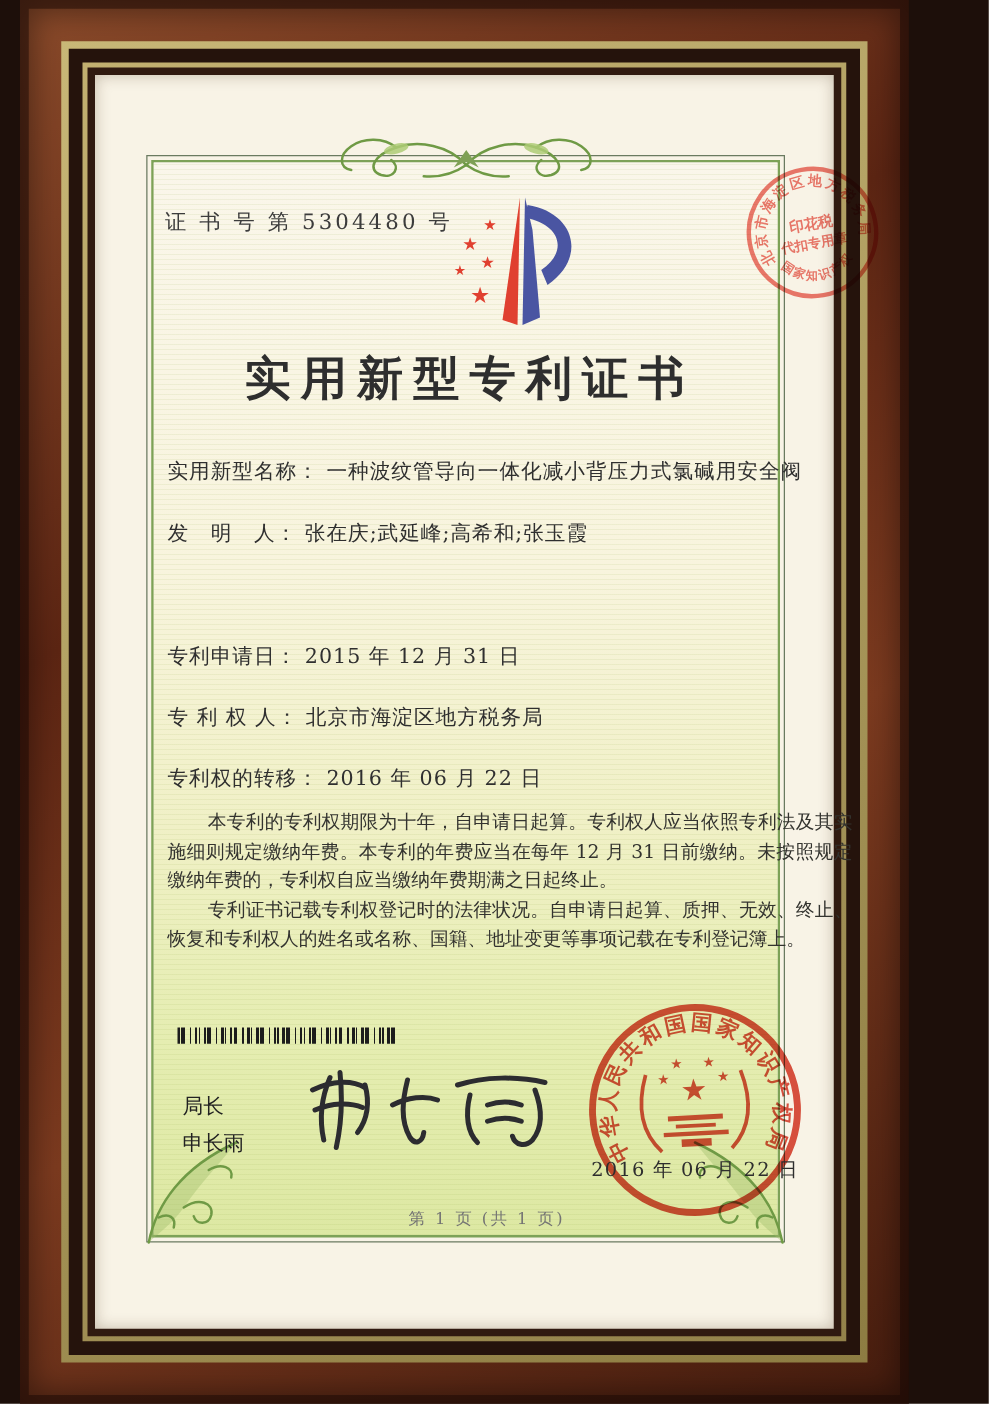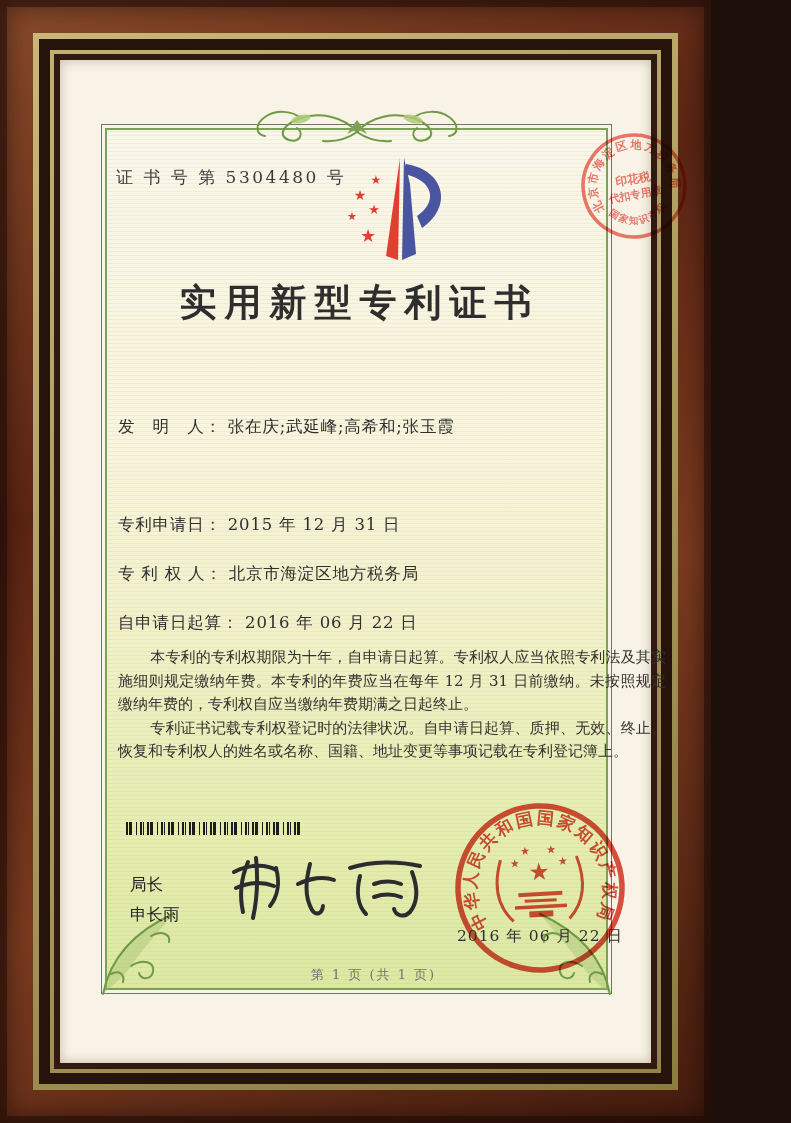--- a/index.html
+++ b/index.html
@@ -1,17 +1,17 @@
 <!DOCTYPE html>
 <html><head>
 <meta charset="utf-8">
 <style>
   html,body{margin:0;padding:0;}
   body{width:791px;height:1123px;overflow:hidden;background:#1d0f0a;}
-  .stage{position:relative;width:711px;height:1123px;font-family:"DejaVu Serif","Liberation Serif",serif;}
+  .stage{position:relative;width:711px;height:1123px;font-family:"DejaVu Serif","Liberation Serif",serif;margin-left:16px;}
 
   
   .frame-base{position:absolute;inset:0;background:linear-gradient(150deg,#8a4a2a 0%,#5c2513 35%,#7b3a1f 62%,#451c0e 100%);}
   .frame-base::before{content:"";position:absolute;inset:0;
     box-shadow:inset 0 0 0 7px rgba(25,8,4,.5), inset 0 0 22px 10px rgba(0,0,0,.38);}
   .stripe-gold-outer{position:absolute;inset:33px;background:linear-gradient(150deg,#c8b777,#8d7c42);}
   .stripe-dark-1{position:absolute;inset:39px;background:#25130c;}
   .stripe-gold-inner{position:absolute;inset:50px;background:linear-gradient(150deg,#c2b070,#93824a);}
   .stripe-dark-2{position:absolute;inset:54px;background:#301a10;}
 
@@ -138,31 +138,34 @@
       <text fill="#e8564a" font-size="11" font-weight="bold" letter-spacing="2.2">
         <textPath href="#taxTop" startOffset="4">北京市海淀区地方税务局</textPath>
       </text>
       <text fill="#e8564a" font-size="9.5" font-weight="bold" letter-spacing="1.4">
         <textPath href="#taxBot" startOffset="2">国家知识产权局</textPath>
       </text>
       <text x="55" y="52" text-anchor="middle" fill="#e8564a" font-size="11.5" font-weight="bold">印花税</text>
       <text x="55" y="67" text-anchor="middle" fill="#e8564a" font-size="10.5" font-weight="bold">代扣专用章</text>
     </svg>
 
+    <div class="field f0">
+      <span class="lbl">实用新型名称：</span><span>一种波纹管导向一体化减小背压力式氯碱用安全阀</span>
+    </div>
     <div class="field f1">
       <span class="lbl">发　明　人：</span><span>张在庆;武延峰;高希和;张玉霞</span>
     </div>
     <div class="field f3">
       <span class="lbl">专利申请日：</span><span>2015 年 12 月 31 日</span>
     </div>
     <div class="field f4">
       <span class="lbl">专 利 权 人：</span><span>北京市海淀区地方税务局</span>
     </div>
     <div class="field f5">
-      <span class="lbl">自申请日起算：</span><span>2016 年 06 月 22 日</span>
+      <span class="lbl">专利权的转移：</span><span>2016 年 06 月 22 日</span>
     </div>
 
     <div class="paragraphs">
       <p>本专利的专利权期限为十年，自申请日起算。专利权人应当依照专利法及其实施细则规定缴纳年费。本专利的年费应当在每年 12 月 31 日前缴纳。未按照规定缴纳年费的，专利权自应当缴纳年费期满之日起终止。</p>
       <p>专利证书记载专利权登记时的法律状况。自申请日起算、质押、无效、终止、恢复和专利权人的姓名或名称、国籍、地址变更等事项记载在专利登记簿上。</p>
     </div>
 
     <div class="barcode"></div>
 
     <div class="signer">

